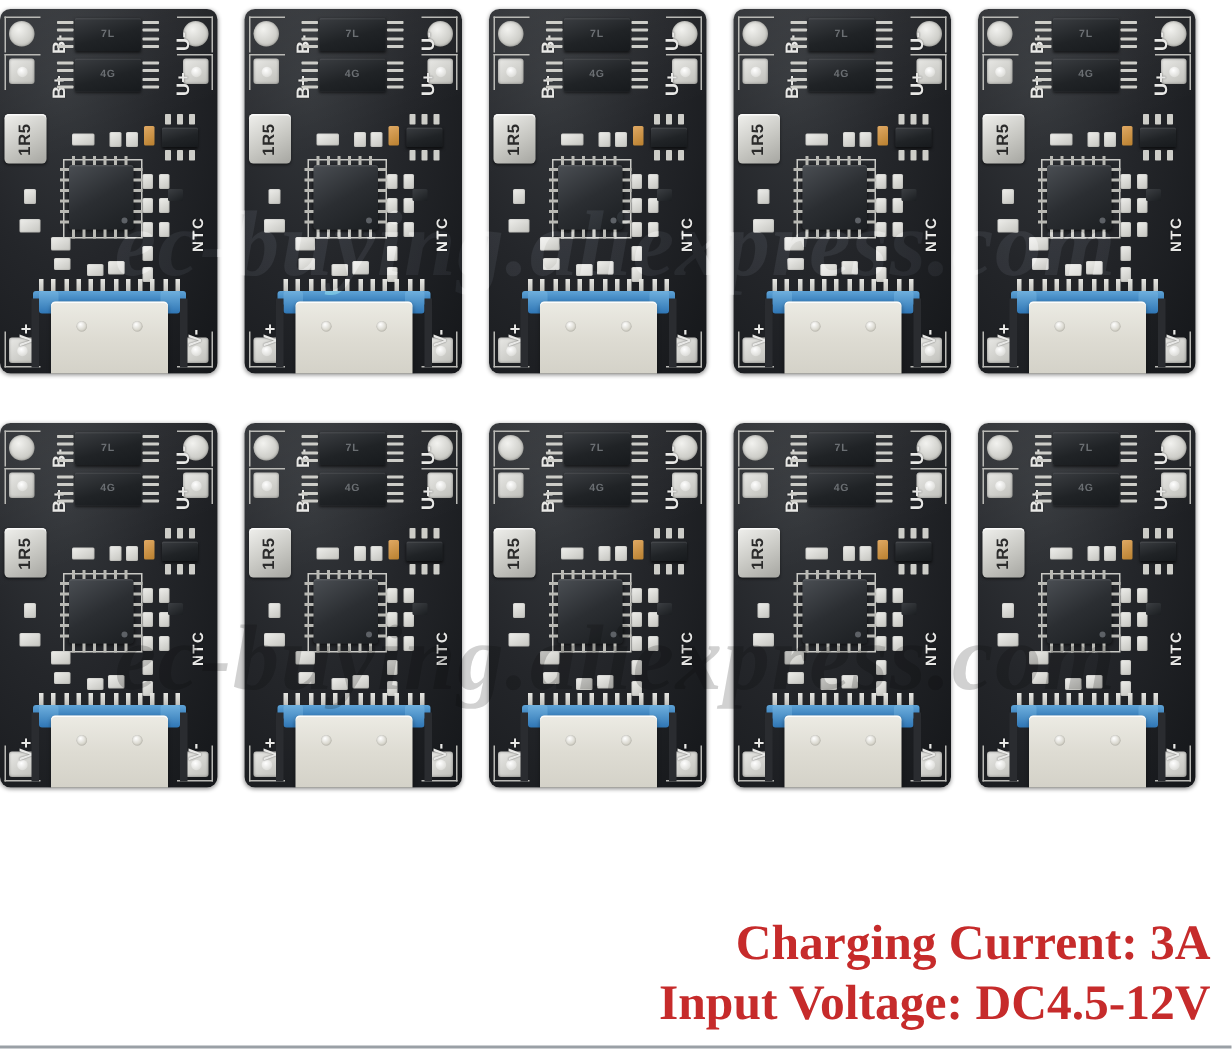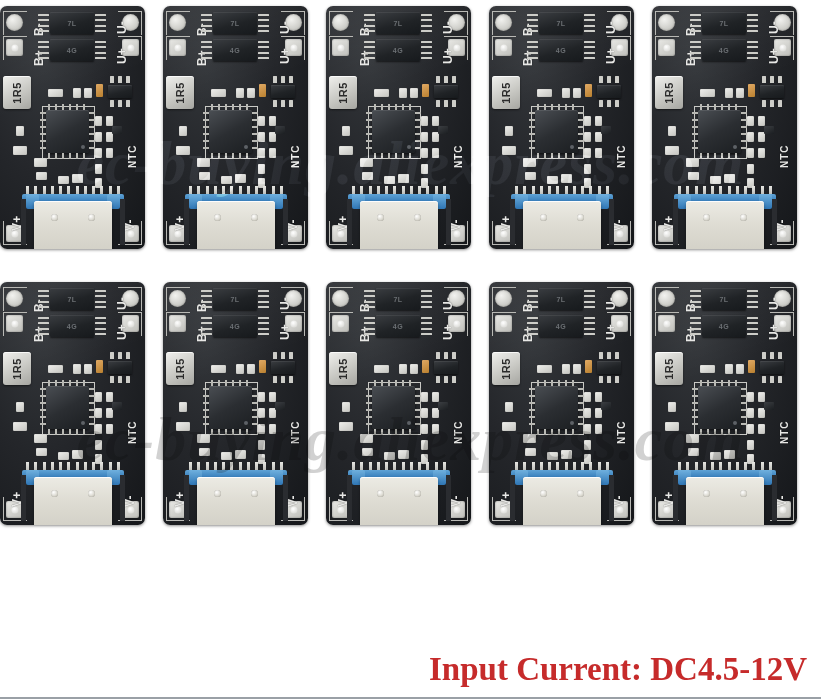--- a/index.html
+++ b/index.html
@@ -1652,16 +1652,17 @@
       <div class="shell"></div>
     </div>
   </div>
     </div>
 
   <div class="watermark w1" style="top: 128px; z-index: 5;">ec-buying.aliexpress.com</div>
 
   <div class="watermark w2" style="top: 404px; z-index: 5;">ec-buying.aliexpress.com</div>
 
   <div class="specs" style="z-index: 6;">
-    <div>Input Current: DC4.5-12V</div>
+    <div>Charging Current: 3A</div>
+    <div>Input Voltage: DC4.5-12V</div>
   </div>
 
 </div>
 
 </body></html>

